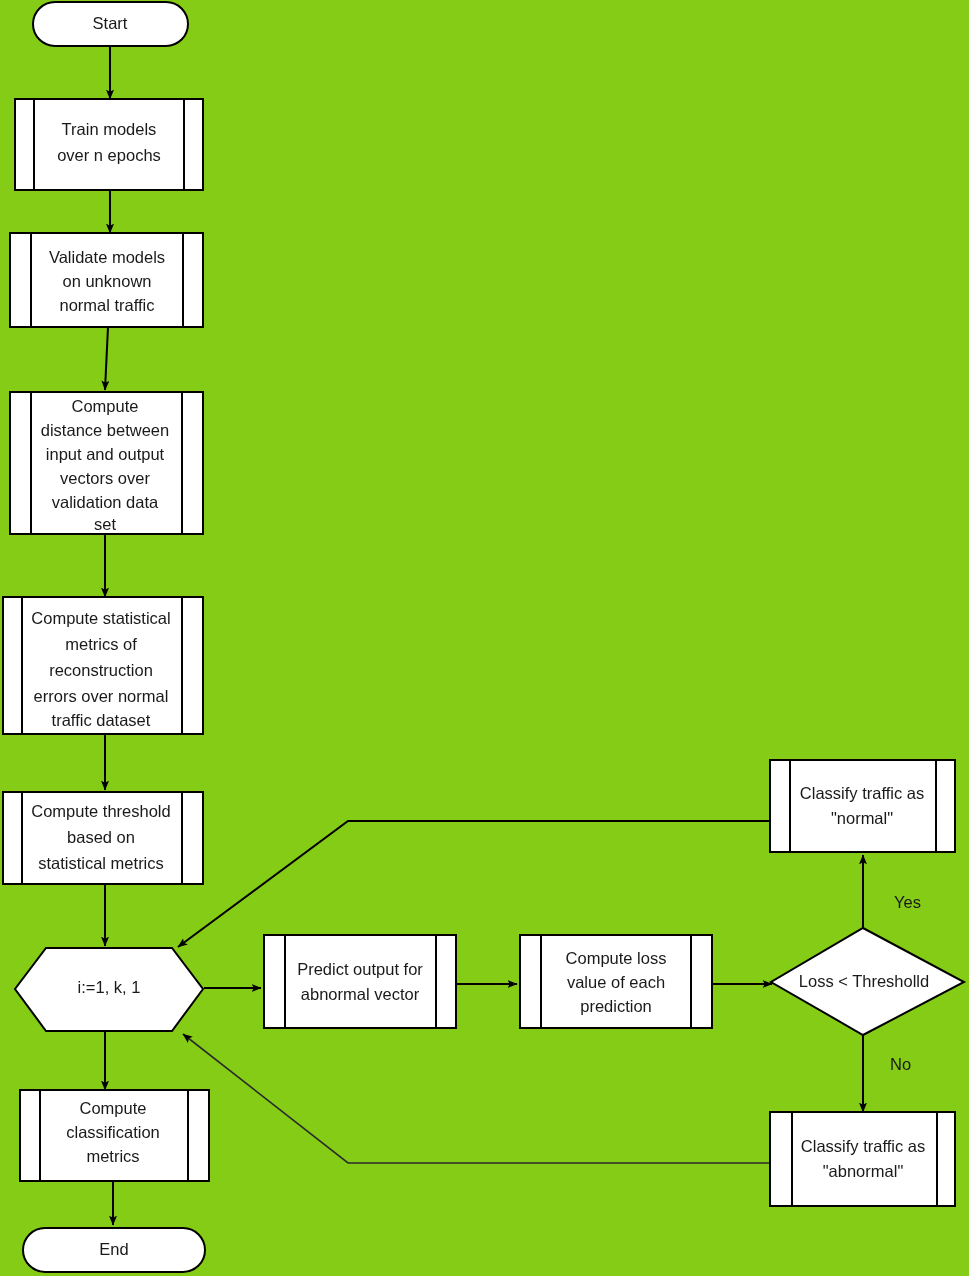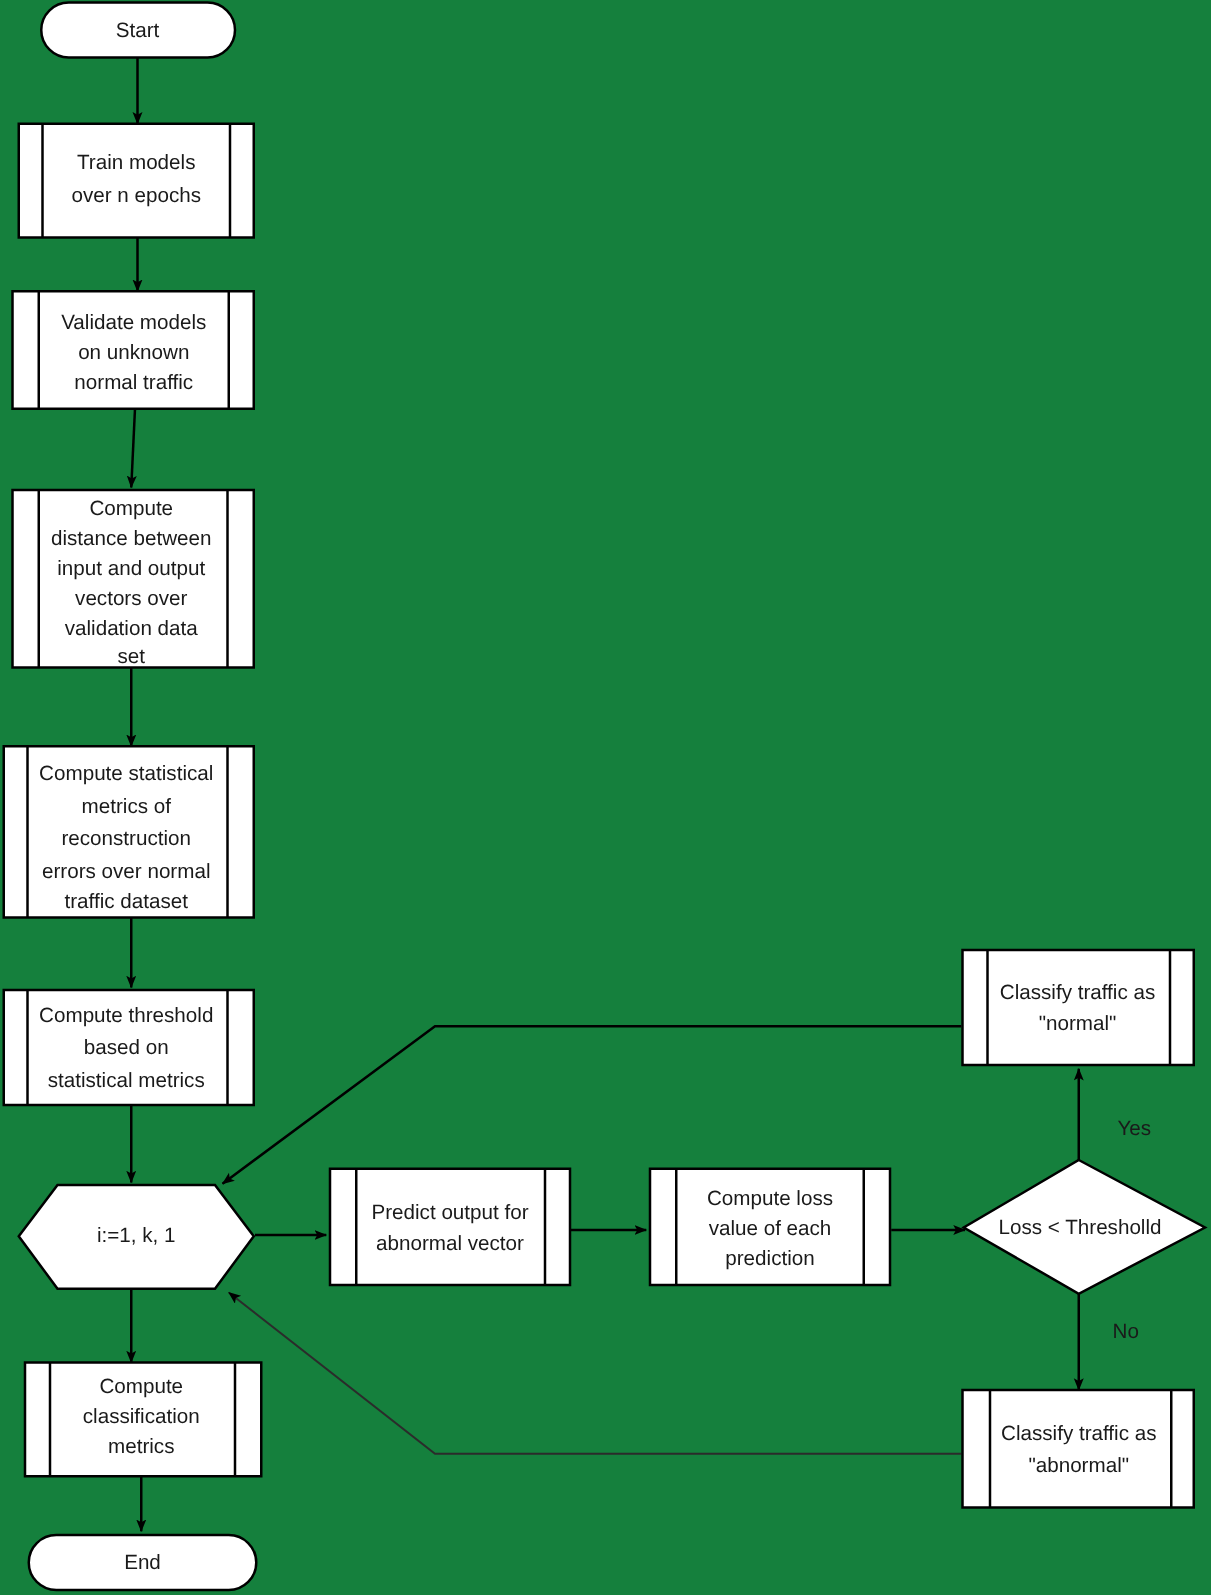--- a/index.html
+++ b/index.html
@@ -10,21 +10,21 @@
   body {
     width: 969px;
     height: 1276px;
     overflow: hidden;
     font-family: "Liberation Sans", sans-serif;
   }
   #flowchart-root {
     position: relative;
     width: 969px;
     height: 1276px;
-    background: #15803d;
+    background: #84cc16;
   }
   svg#flow-svg {
     display: block;
     width: 969px;
     height: 1276px;
   }
   .shape-outline {
     fill: #ffffff;
     stroke: #000000;
     stroke-width: 2;

